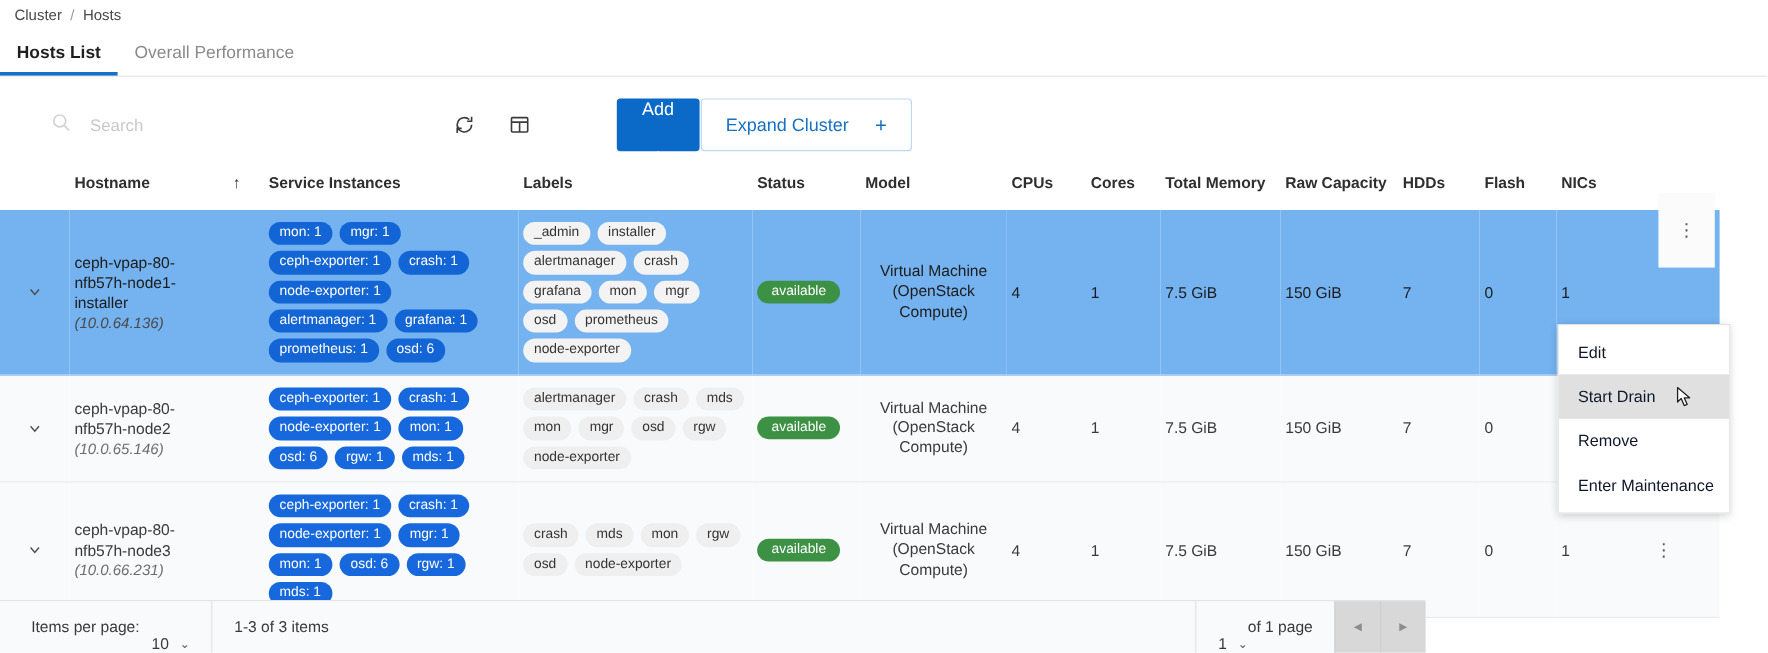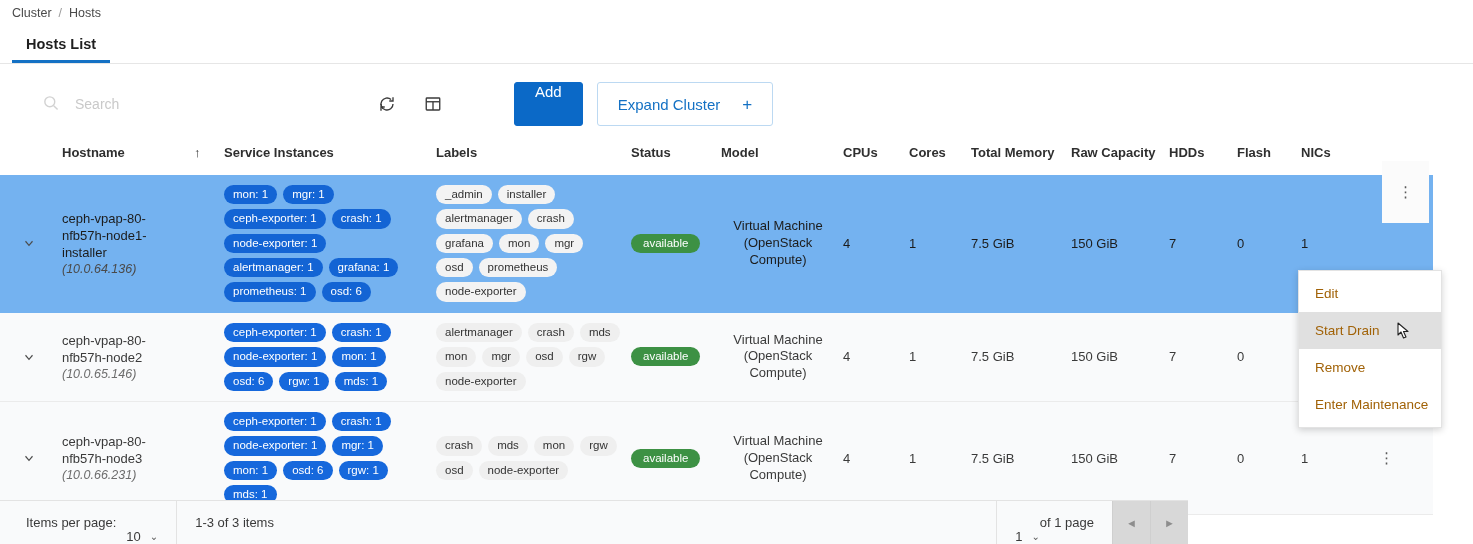--- a/index.html
+++ b/index.html
@@ -21,21 +21,20 @@
     display: flex; align-items: center; gap: 7px;
   }
   .breadcrumb .sep { color: #9b9b9b; }
 
   
   .tabs {
     margin-top: 10px;
     display: flex;
     align-items: flex-end;
     border-bottom: 1px solid #e6e6e6;
-    padding-left: 12px;
     height: 34px;
   }
   .tab {
     font-size: 14.5px;
     color: #8a8a8a;
     padding: 0 14px 9px 14px;
     cursor: pointer;
     border-bottom: 3px solid transparent;
     line-height: 1;
   }
@@ -79,21 +78,21 @@
   .btn {
     height: 44px;
     font-size: 15px;
     font-family: "Liberation Sans", sans-serif;
     border-radius: 3px;
     cursor: pointer;
     display: inline-flex; align-items: center; gap: 22px;
     padding: 0 20px;
   }
   .btn-primary { background: #0b69c7; color: #fff; border: 1px solid #0b69c7; margin-left: 64px; flex-direction: column; }
-  .btn-secondary { background: #fff; color: #1471c4; border: 1px solid #bcd9f2; margin-left: 14px; }
+  .btn-secondary { background: #fff; color: #1471c4; border: 1px solid #bcd9f2; margin-left: 1px; }
   .btn .plus { font-size: 17px; line-height: 1; }
 
   
   table.hosts { width: 1345px; border-collapse: collapse; table-layout: fixed; }
   table.hosts th {
     font-size: 13px;
     font-weight: 600;
     color: #2f2f2f;
     text-align: left;
     vertical-align: top;
@@ -172,21 +171,21 @@
     left: 1298px; top: 270px;
     width: 144px;
     background: #fff;
     border: 1px solid #e3e3e3;
     box-shadow: 0 2px 7px rgba(0,0,0,.18);
     z-index: 40;
     padding: 4px 0;
   }
   .dd-item {
     font-size: 13.5px;
-    color: #a16207;
+    color: #0f172a;
     padding: 11px 16px;
     cursor: pointer;
     white-space: nowrap;
   }
   .dd-item.hover { background: #e0e0e0; }
 
   .cursor {
     position: absolute;
     left: 1394px; top: 321px;
     z-index: 60;
@@ -223,20 +222,21 @@
 <div class="page">
 
   <div class="breadcrumb">
     <span>Cluster</span>
     <span class="sep">/</span>
     <span>Hosts</span>
   </div>
 
   <div class="tabs">
     <div class="tab active">Hosts List</div>
+    <div class="tab">Overall Performance</div>
   </div>
 
   <div class="toolbar">
     <div class="search-box">
       <span class="search-icon">
         <svg width="17" height="17" viewBox="0 0 24 24" fill="none" stroke="currentColor" stroke-width="2">
           <circle cx="11" cy="11" r="7"></circle>
             <line x1="16.5" y1="16.5" x2="22" y2="22"></line>
         </svg>
       </span>

